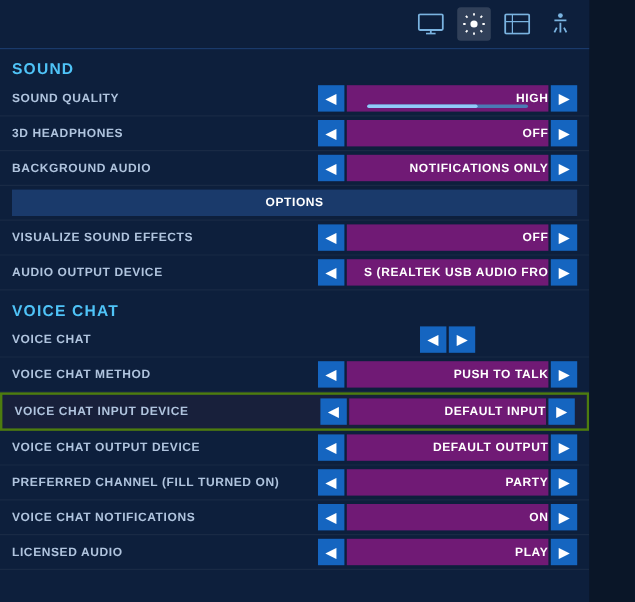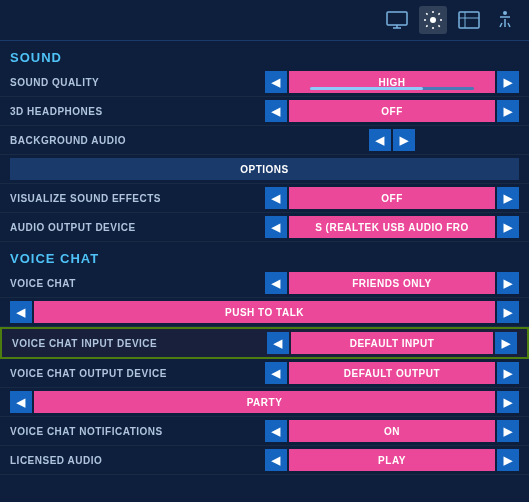--- a/index.html
+++ b/index.html
@@ -6,21 +6,21 @@
     body {
       width: 529px;
       height: 502px;
       background-color: #0a1628;
       font-family: 'Arial Black', 'Arial', sans-serif;
       overflow: hidden;
       color: white;
     }
 
     .container {
-      width: 529px;
+      width: 491px;
       height: 502px;
       background: #0d1f3c;
       position: relative;
     }
 
     
     .header {
       display: flex;
       align-items: center;
       justify-content: space-between;
@@ -119,25 +119,25 @@
       justify-content: center;
       cursor: pointer;
       color: white;
       font-size: 11px;
       font-weight: bold;
       flex-shrink: 0;
     }
 
     .control-value {
       flex: 1;
-      background: #ec4899;
+      background: #701a75;
       height: 22px;
       display: flex;
       align-items: center;
-      justify-content: center;
+      justify-content: flex-end;
       font-size: 10px;
       font-weight: 900;
       color: white;
       letter-spacing: 0.5px;
       text-transform: uppercase;
       position: relative;
       overflow: hidden;
       min-width: 120px;
     }
 
@@ -245,20 +245,23 @@
           <div class="control-value">
             <span class="control-value-text">OFF</span>
           </div>
           <button class="control-btn">▶</button>
         </div>
       </div>
       <div class="setting-row">
         <div class="setting-label">BACKGROUND AUDIO</div>
         <div class="setting-control">
           <button class="control-btn">◀</button>
+          <div class="control-value">
+            <span class="control-value-text">NOTIFICATIONS ONLY</span>
+          </div>
           <button class="control-btn">▶</button>
         </div>
       </div>
       <div class="setting-row">
         <div class="setting-control">
           <div class="control-options">OPTIONS</div>
         </div>
       </div>
       <div class="setting-row">
         <div class="setting-label">VISUALIZE SOUND EFFECTS</div>
@@ -278,27 +281,25 @@
             <span class="control-value-text">S (REALTEK USB AUDIO FRO</span>
           </div>
           <button class="control-btn">▶</button>
         </div>
       </div>
       <div class="section-header">VOICE CHAT</div>
       <div class="setting-row">
         <div class="setting-label">VOICE CHAT</div>
         <div class="setting-control">
           <button class="control-btn">◀</button>
-          <div class="control-value">
-            <span class="control-value-text">FRIENDS ONLY</span>
-          </div>
-          <button class="control-btn">▶</button>
-        </div>
-      </div>
-      <div class="setting-row">
+          <button class="control-btn">▶</button>
+        </div>
+      </div>
+      <div class="setting-row">
+        <div class="setting-label">VOICE CHAT METHOD</div>
         <div class="setting-control">
           <button class="control-btn">◀</button>
           <div class="control-value">
             <span class="control-value-text">PUSH TO TALK</span>
           </div>
           <button class="control-btn">▶</button>
         </div>
       </div>
       <div class="setting-row highlighted">
         <div class="setting-label">VOICE CHAT INPUT DEVICE</div>
@@ -314,20 +315,21 @@
         <div class="setting-label">VOICE CHAT OUTPUT DEVICE</div>
         <div class="setting-control">
           <button class="control-btn">◀</button>
           <div class="control-value">
             <span class="control-value-text">DEFAULT OUTPUT</span>
           </div>
           <button class="control-btn">▶</button>
         </div>
       </div>
       <div class="setting-row">
+        <div class="setting-label">PREFERRED CHANNEL (FILL TURNED ON)</div>
         <div class="setting-control">
           <button class="control-btn">◀</button>
           <div class="control-value">
             <span class="control-value-text">PARTY</span>
           </div>
           <button class="control-btn">▶</button>
         </div>
       </div>
       <div class="setting-row">
         <div class="setting-label">VOICE CHAT NOTIFICATIONS</div>

